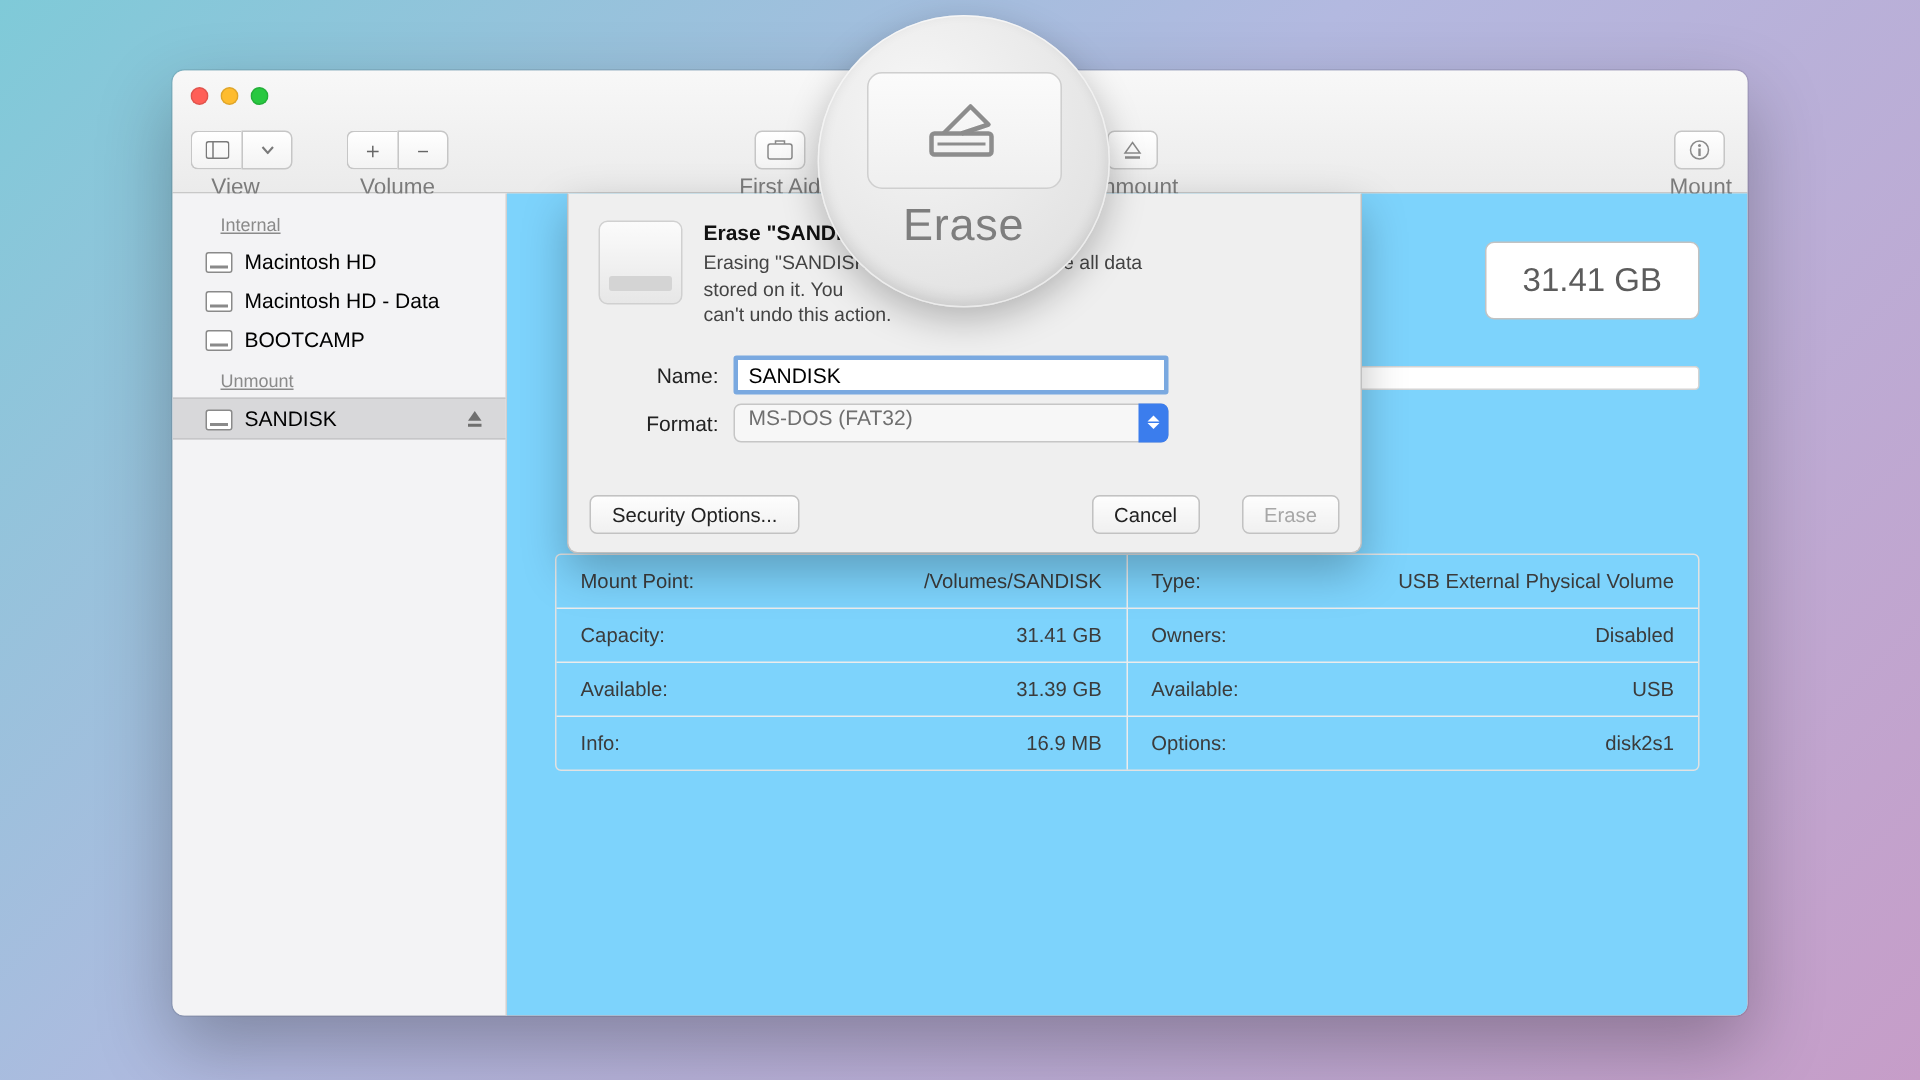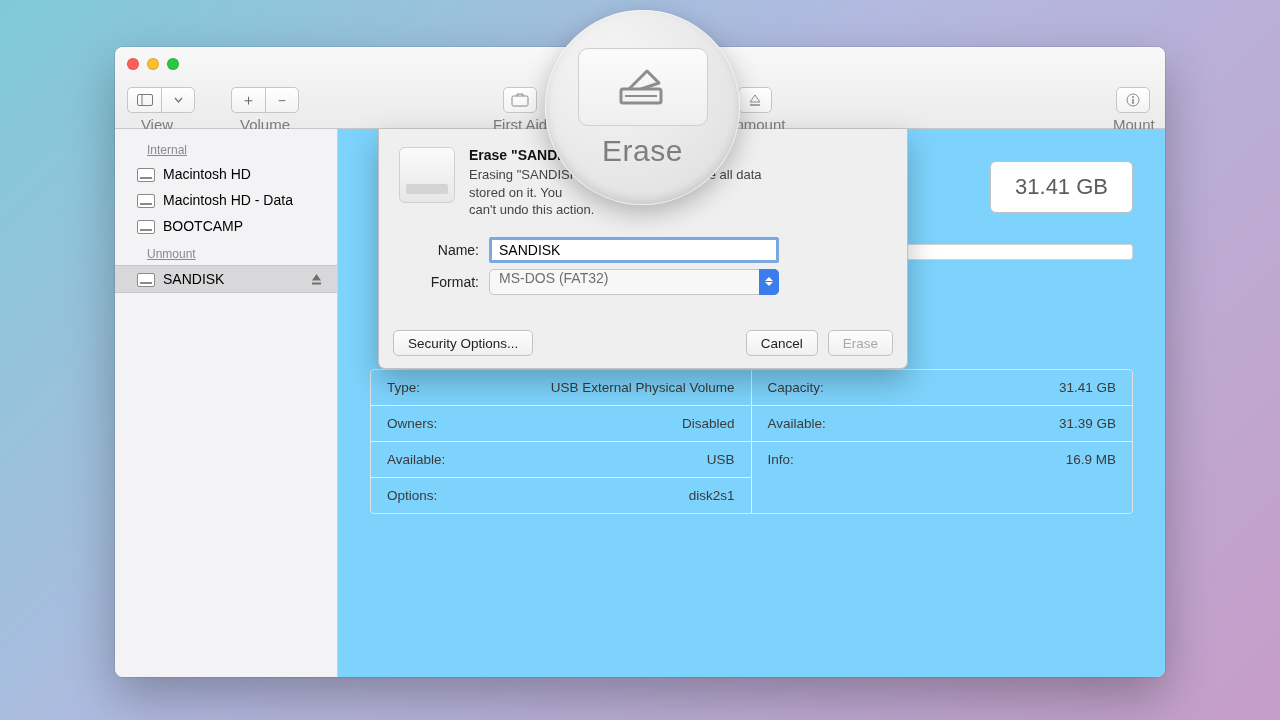--- a/index.html
+++ b/index.html
@@ -100,21 +100,21 @@
   }
   .selwrap{position:relative;flex:0 0 290px}
   .select{
     width:100%;height:26px;background:#f7f7f7;border:1px solid #c6c6c6;border-radius:5px;
     padding:0 26px 0 9px;font-size:14px;color:#6f6f6f;
   }
   .sel-knob{position:absolute;right:0;top:0;width:20px;height:26px;background:#3b7ded;border-radius:0 5px 5px 0;display:flex;flex-direction:column;align-items:center;justify-content:center;gap:1px}
   .sel-knob::before,.sel-knob::after{content:"";width:0;height:0;border-left:4px solid transparent;border-right:4px solid transparent}
   .sel-knob::before{border-bottom:4px solid #fff}
   .sel-knob::after{border-top:4px solid #fff}
-  .sheet-bot{position:absolute;left:14px;right:14px;bottom:12px;display:flex;gap:10px;align-items:flex-start}
+  .sheet-bot{position:absolute;left:14px;right:14px;bottom:12px;display:flex;gap:28px;align-items:flex-start}
   .btn{
     height:26px;padding:0 14px;border:1px solid #c2c2c2;border-radius:5px;
     background:linear-gradient(#fdfdfd,#f0f0f0);font-size:13.5px;color:#222;
   }
   .btn.disabled{color:#a7a7a7}
   .spacer{flex:1}
 
   
   .magnifier{
     position:absolute; top:10px; left:545px;
@@ -228,20 +228,24 @@
       </span>
     </div>
   </div>
 
   <div class="content">
     <div class="capacity-badge">31.41 GB</div>
     <div class="cap-bar"></div>
 
     <div class="info-grid">
       <div class="info-cell">
+          <span class="info-k">Mount Point:</span>
+          <span class="info-v">/Volumes/SANDISK</span>
+        </div>
+      <div class="info-cell">
           <span class="info-k">Type:</span>
           <span class="info-v">USB External Physical Volume</span>
         </div>
       <div class="info-cell">
           <span class="info-k">Capacity:</span>
           <span class="info-v">31.41 GB</span>
         </div>
       <div class="info-cell">
           <span class="info-k">Owners:</span>
           <span class="info-v">Disabled</span>

